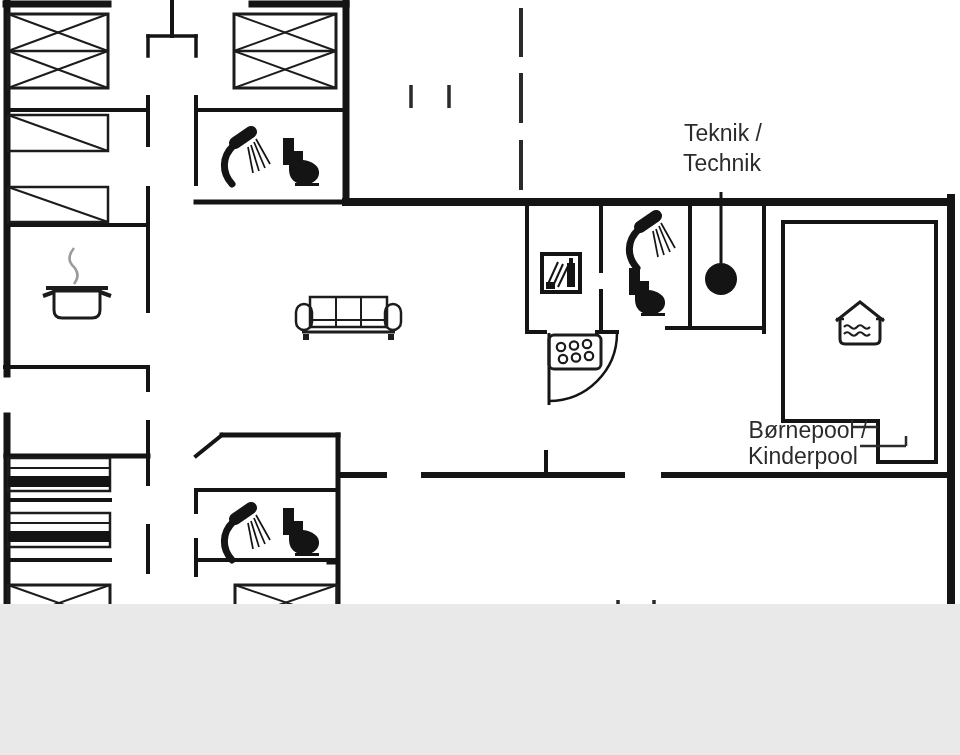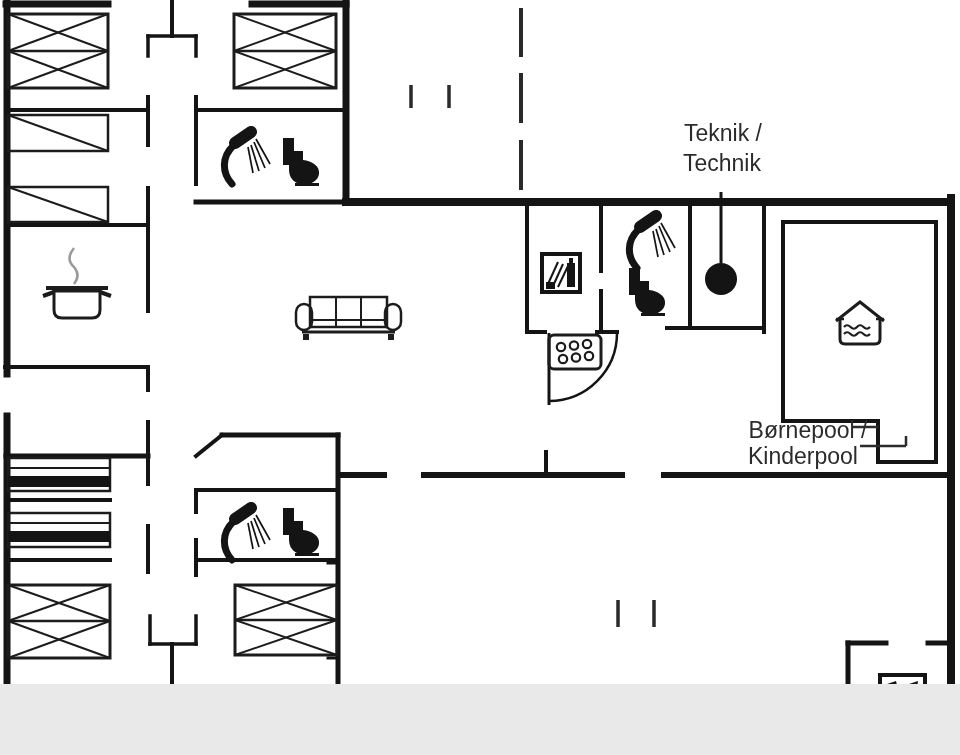--- a/index.html
+++ b/index.html
@@ -1,16 +1,16 @@
 <!DOCTYPE html>
 <html><head>
 <meta charset="utf-8">
 <style>
   html,body{margin:0;padding:0;background:#e9e9e9;}
-  .stage{width:960px;height:684px;background:#ffffff;position:relative;margin:0 auto;
+  .stage{width:960px;height:604px;background:#ffffff;position:relative;margin:0 auto;
          font-family:"Liberation Sans", sans-serif;}
   svg{display:block;}
   .plan-label{font-family:"Liberation Sans", sans-serif;font-size:23px;fill:#2b2b2b;}
   line,path,rect,polyline,polygon,circle{vector-effect:none;}
 </style>
 </head>
 <body>
 
 <div class="stage">
 <svg viewBox="0 0 960 755" width="960" height="755">

